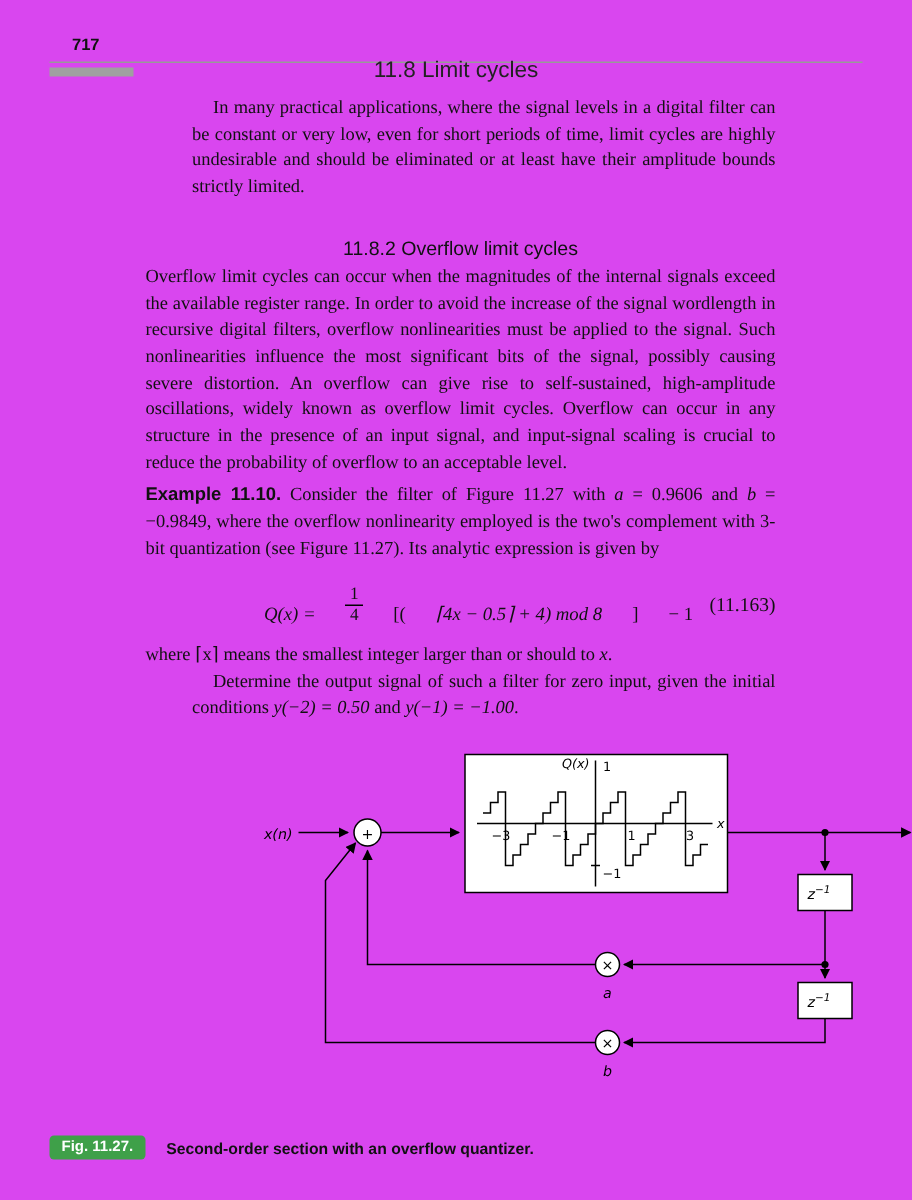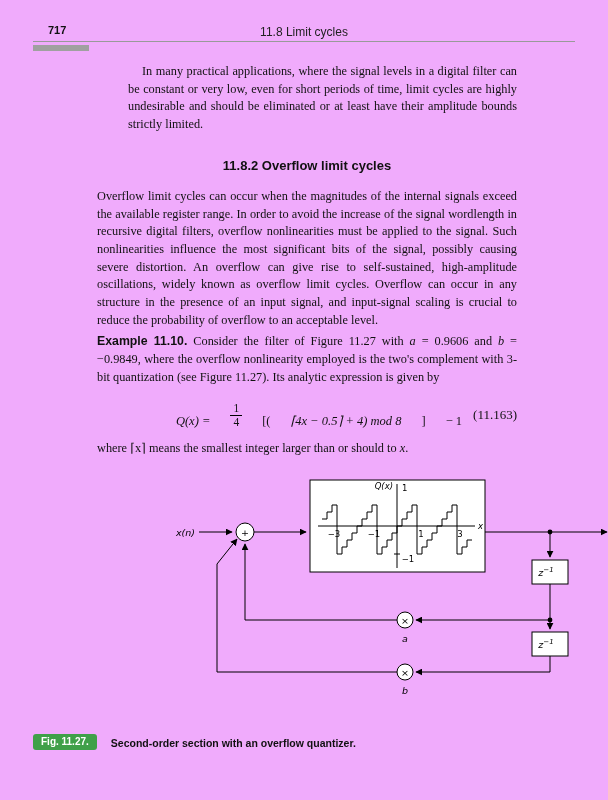--- a/index.html
+++ b/index.html
@@ -1,58 +1,58 @@
 <!DOCTYPE html>
 <html><head>
 <meta charset="utf-8">
 <style>
   html,body{margin:0;padding:0;background:#e8e8e8;}
   .page{
     position:relative;
     width:608px;height:800px;
     margin:0 auto;
-    background:#f0abfc;
+    background:#d946ef;
     font-family:"Liberation Serif", serif;
     color:#111;
     overflow:hidden;
     box-sizing:border-box;
     padding-top:24px;
   }
   
   .header{
     position:relative;
     margin:0 33px 0 33px;
     height:17px;
     border-bottom:1px solid #999;
     font-family:"Liberation Sans", sans-serif;
   }
   .page-number{
     position:absolute;left:15px;top:0;
     font-size:11px;font-weight:bold;
   }
   .running-head{
-    position:absolute;left:0;right:0;top:1px;
-    text-align:center;font-size:12px;color:#222;
+    position:absolute;left:0;right:0;top:14px;
+    text-align:center;font-size:15px;color:#222;
   }
   .header-accent-bar{
     margin:3px 0 0 33px;
     width:56px;height:6px;background:#a0a0a0;
   }
   
   .content{margin:12px 91px 0 97px;}
   .body-text{
     font-size:12.3px;line-height:1.44;
     text-align:justify;margin:0;
   }
   .indent{text-indent:14px;margin-left:31px;}
   .section-heading{
     font-family:"Liberation Sans", sans-serif;
-    font-size:13px;font-weight:bold;
+    font-size:13px;font-weight:normal;
     text-align:center;
-    margin:24px 0 15px 0;
+    margin:24px 0 3px 0;
   }
   .para-gap{margin-top:4px;}
   .sans-bold{font-family:"Liberation Sans", sans-serif;font-weight:bold;}
   
   .equation{
     position:relative;
     margin:15px 0 11px 0;
     text-align:center;
     font-size:12.5px;
   }
@@ -131,20 +131,23 @@
           <em>⌈4x − 0.5⌉ + 4) mod 8</em>
           <span>]</span>
         <span>− 1</span>
       </span>
       <span class="eq-number">(11.163)</span>
     </div>
 
     <p class="body-text">
       <span>where </span><span>⌈x⌉</span><span> means the smallest integer larger than or should to </span><em>x</em><span>.</span>
     </p>
+    <p class="body-text indent">
+      <span>Determine the output signal of such a filter for zero input, given the initial conditions </span><em>y(−2) = 0.50</em><span> and </span><em>y(−1) = −1.00</em><span>.</span>
+    </p>
 
     <div class="diagram-wrap">
       <svg width="515" height="252" viewBox="0 0 515 252">
         <defs>
           <marker id="arr" viewBox="0 0 10 10" refX="9" refY="5" markerWidth="7" markerHeight="7" orient="auto-start-reverse">
             <path d="M0,0 L10,5 L0,10 z" fill="#000"></path>
           </marker>
         </defs>
 
         <text class="dg-text dg-italic" x="40" y="64" text-anchor="end">x(n)</text>

